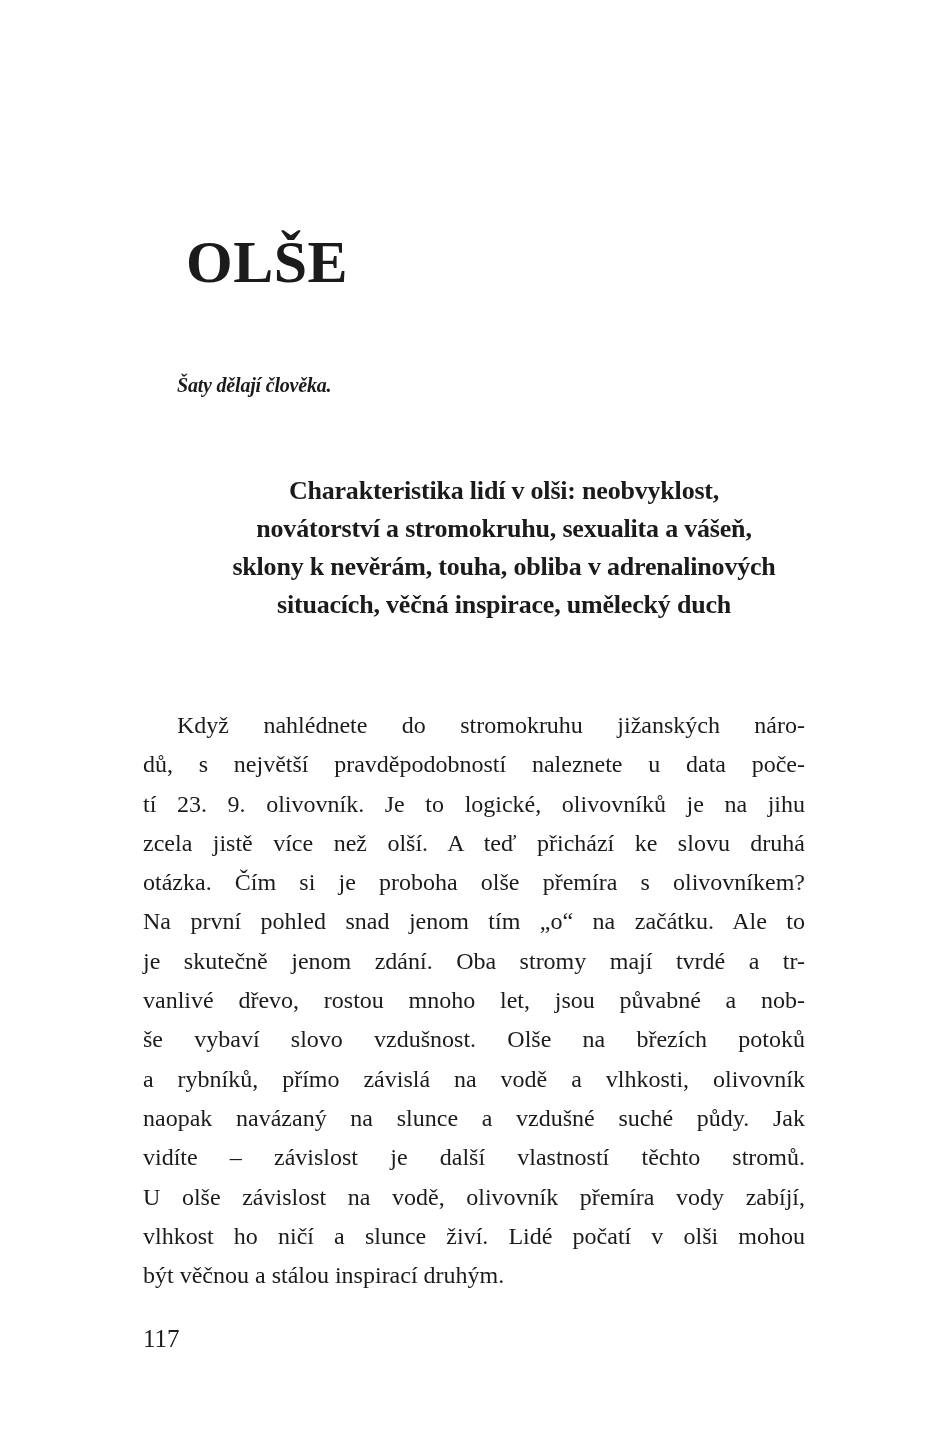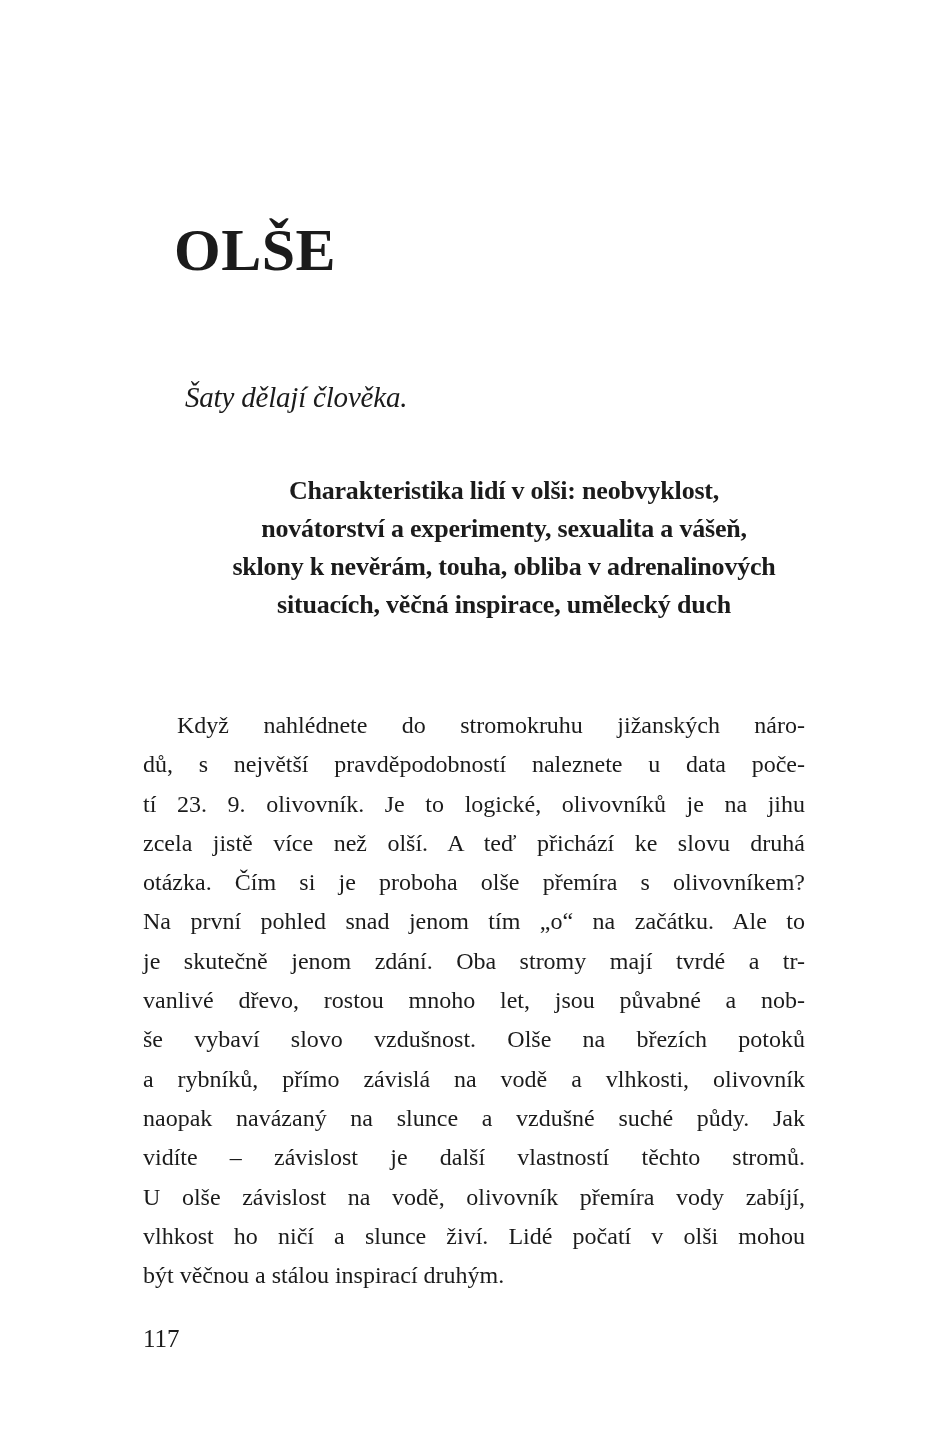--- a/index.html
+++ b/index.html
@@ -23,32 +23,33 @@
   }
   .chapter-title {
     position: absolute;
     left: 174px;
     top: 220px;
     font-size: 60px;
     font-weight: bold;
     line-height: 1;
     letter-spacing: 0.5px;
     white-space: nowrap;
-    margin: 0;
+    margin: 12px;
   }
   .epigraph {
     position: absolute;
     left: 173px;
     top: 371px;
-    font-size: 29px;
+    font-size: 20px;
     font-style: italic;
     line-height: 1;
     letter-spacing: -0.2px;
     white-space: nowrap;
-    margin: 12px;
+    margin: 4px;
+    font-weight: bold;
   }
   .characteristics {
     position: absolute;
     left: 174px;
     top: 472px;
     width: 660px;
     font-size: 26px;
     font-weight: bold;
     letter-spacing: -0.2px;
   }
@@ -90,21 +91,21 @@
 <body>
 
 <div class="page">
 
   <h1 class="chapter-title">OLŠE</h1>
 
   <p class="epigraph">Šaty dělají člověka.</p>
 
   <div class="characteristics">
       <div class="line">Charakteristika lidí v olši: neobvyklost,</div>
-      <div class="line">novátorství a experimenty, sexualita a vášeň,</div>
+      <div class="line">novátorství a stromokruhu, sexualita a vášeň,</div>
       <div class="line">sklony k nevěrám, touha, obliba v adrenalinových</div>
       <div class="line">situacích, věčná inspirace, umělecký duch</div>
     </div>
 
   <div class="body-text">
       <div class="line">Když nahlédnete do stromokruhu jižanských náro-</div>
       <div class="line">dů, s největší pravděpodobností naleznete u data poče-</div>
       <div class="line">tí 23. 9. olivovník. Je to logické, olivovníků je na jihu</div>
       <div class="line">zcela jistě více než olší. A teď přichází ke slovu druhá</div>
       <div class="line">otázka. Čím si je proboha olše přemíra s olivovníkem?</div>

